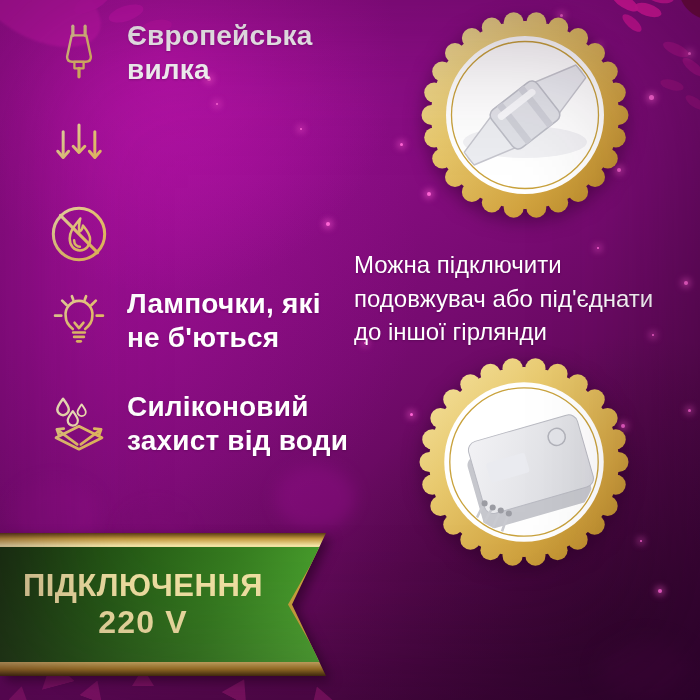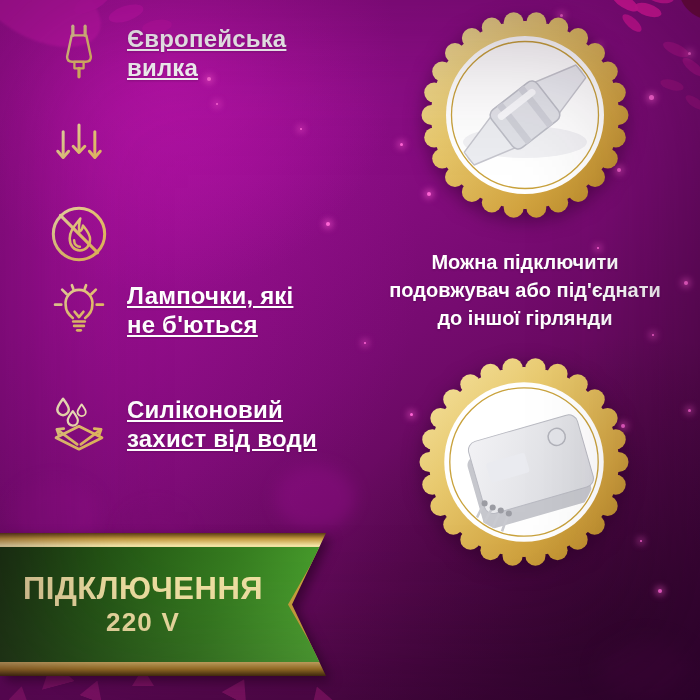--- a/index.html
+++ b/index.html
@@ -15,49 +15,49 @@
   .poster::after{content:"";position:absolute;inset:0;box-shadow:inset 0 0 140px 20px rgba(35,0,33,0.38);pointer-events:none;z-index:9;}
   .defs{position:absolute;width:0;height:0;}
   .decor-layer,.sparkle-layer,.tri-layer{position:absolute;inset:0;pointer-events:none;}
   .decor-layer{z-index:1;}.sparkle-layer{z-index:2;}.tri-layer{z-index:2;}
   .leaf{position:absolute;border-radius:50%;}
   .sparkle{position:absolute;border-radius:50%;background:#ff66d6;box-shadow:0 0 7px 2px rgba(255,92,210,0.75);}
   .tri{position:absolute;clip-path:polygon(50% 0,100% 100%,0 100%);background:rgba(214,43,150,0.38);}
 
   .feature{position:absolute;left:48px;display:flex;align-items:center;gap:17px;z-index:5;}
   .f-icon{width:62px;display:flex;justify-content:center;align-items:center;}
-  .f-label{font-size:24px;font-weight:700;line-height:1.22;color:#fff;white-space:pre-line;letter-spacing:0.2px;text-shadow:0 1px 2px rgba(40,0,40,0.25);text-decoration:underline;}
+  .f-label{font-size:28px;font-weight:700;line-height:1.22;color:#fff;white-space:pre-line;letter-spacing:0.2px;text-shadow:0 1px 2px rgba(40,0,40,0.25);}
   .feature-1{top:21px;height:64px;}
   .feature-2{top:115px;height:60px;}
   .feature-3{top:201px;height:66px;}
-  .feature-4{top:276px;height:68px;}
+  .feature-4{top:287px;height:68px;}
   .feature-5{top:389px;height:70px;}
 
   .medallion{position:absolute;filter:drop-shadow(0 5px 9px rgba(35,0,33,0.5));z-index:4;}
   .m-top{left:420px;top:10px;width:210px;height:210px;}
   .m-bottom{left:418px;top:356px;width:212px;height:212px;}
   .medallion svg{width:100%;height:100%;display:block;}
 
-  .caption{position:absolute;left:354px;width:342px;text-align:center;color:#fff;font-weight:700;
-    font-size:20px;line-height:1.4;white-space:pre-line;z-index:5;text-shadow:0 1px 2px rgba(40,0,40,0.3);}
+  .caption{position:absolute;left:354px;width:342px;color:#fff;font-weight:400;
+    font-size:24px;line-height:1.4;white-space:pre-line;z-index:5;text-shadow:0 1px 2px rgba(40,0,40,0.3);}
   .c-top{top:248px;}
   .c-bottom{top:592px;}
 
   .banner-wrap{position:absolute;left:0;top:533px;width:326px;height:143px;z-index:6;
     filter:drop-shadow(5px 5px 6px rgba(25,0,22,0.55));}
   .banner-gold{position:absolute;inset:0;
     clip-path:polygon(0 0,100% 0,calc(100% - 34px) 50%,100% 100%,0 100%);
     background:linear-gradient(180deg,#5a3a14 0%,#c49a3e 4%,#f6e8ab 9%,#d9b45a 13%,#caa23c 18%,#caa23c 82%,#e9d084 88%,#a87f26 95%,#45300a 100%);}
   .banner-green{position:absolute;top:14px;bottom:14px;left:0;right:5px;
     clip-path:polygon(0 0,100% 0,calc(100% - 33px) 50%,100% 100%,0 100%);
     background:linear-gradient(112deg,#17380d 0%,#265c16 35%,#367d20 65%,#479c2c 88%,#50ab33 100%);}
   .banner-text{position:absolute;inset:0;padding-right:40px;display:flex;flex-direction:column;
     align-items:center;justify-content:center;color:#f3e4a4;font-weight:700;}
   .banner-line1{font-size:31px;letter-spacing:0.5px;}
-  .banner-line2{font-size:26px;letter-spacing:1.2px;}
+  .banner-line2{font-size:32px;letter-spacing:1.2px;}
 </style>
 </head>
 <body>
 
 <div class="poster">
 
   <svg class="defs" aria-hidden="true">
     <defs>
       <linearGradient id="gIcon" gradientUnits="userSpaceOnUse" x1="0" y1="0" x2="70" y2="70">
         <stop offset="0" stop-color="#f9ecc0"></stop>

